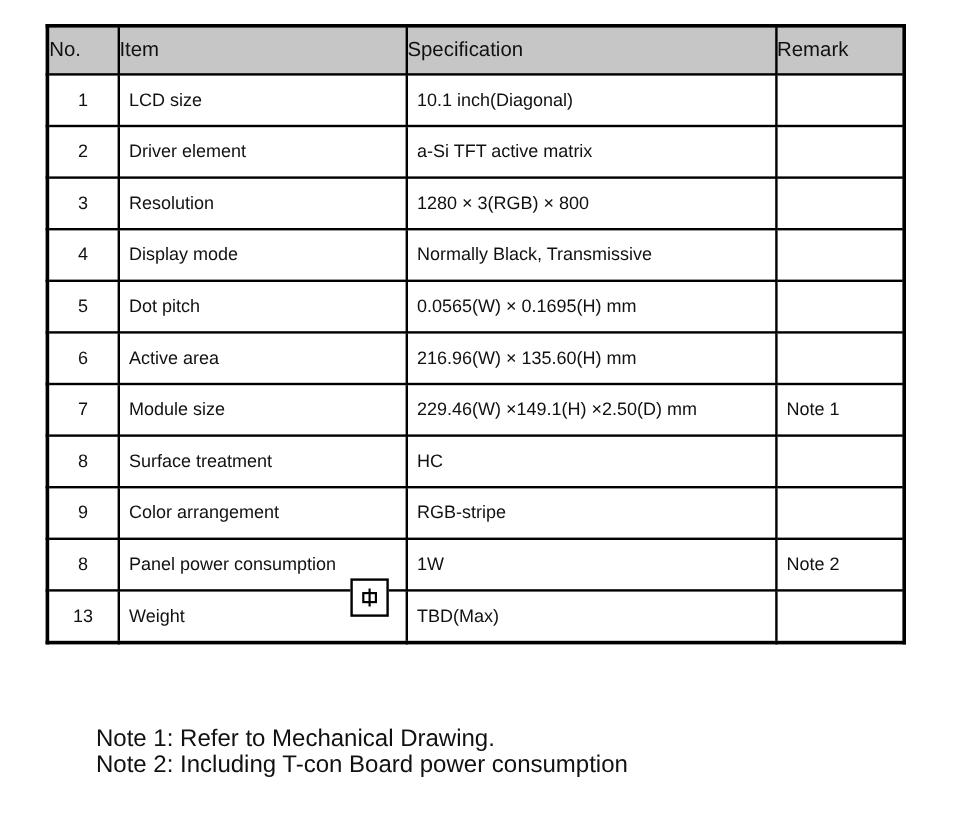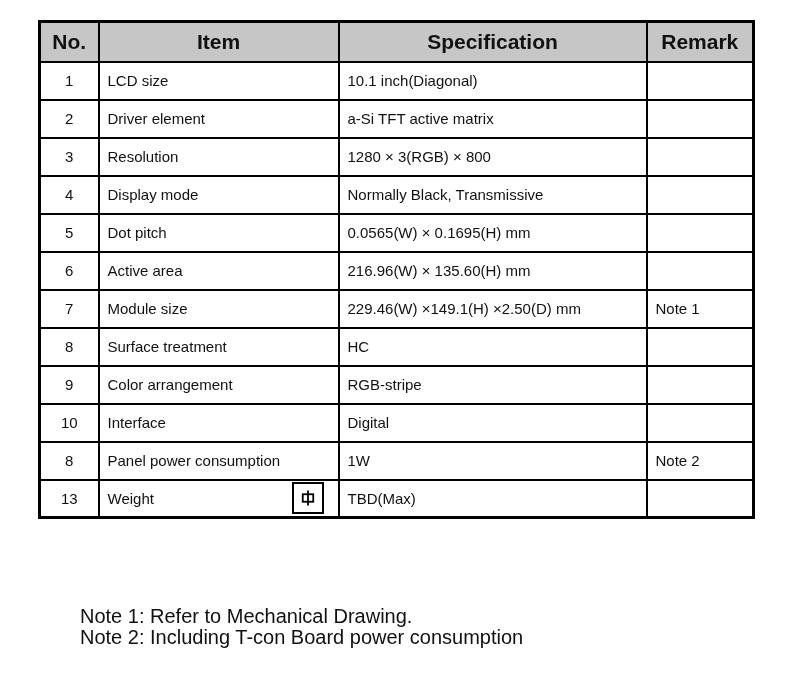--- a/index.html
+++ b/index.html
@@ -23,31 +23,31 @@
   }
   .spec-table col.c-no{width:59px;}
   .spec-table col.c-item{width:240px;}
   .spec-table col.c-spec{width:308px;}
   .spec-table col.c-remark{width:107px;}
 
   .spec-table th{
     background:var(--header-bg);
     border:2px solid var(--border);
     height:40px;
-    font-size:21px;
-    font-weight:bold;
-    text-align:center;
+    font-size:17px;
+    font-weight:normal;
+    text-align:left;
     vertical-align:middle;
   }
   .spec-table td{
     border:2px solid var(--border);
     height:38px;
     font-size:15px;
     vertical-align:middle;
-    padding:0 8px;
+    padding:12px 8px;
     white-space:nowrap;
     overflow:hidden;
   }
   .spec-table td.no{text-align:center;padding:0;}
   .spec-table td.item,.spec-table td.spec,.spec-table td.remark{text-align:left;}
 
   .notes{
     position:absolute;
     left:80px; top:606px;
     font-size:20px;
@@ -134,26 +134,20 @@
       <td class="spec">HC</td>
       <td class="remark"></td>
     </tr>
     <tr>
       <td class="no">9</td>
       <td class="item">Color arrangement</td>
       <td class="spec">RGB-stripe</td>
       <td class="remark"></td>
     </tr>
     <tr>
-      <td class="no">10</td>
-      <td class="item">Interface</td>
-      <td class="spec">Digital</td>
-      <td class="remark"></td>
-    </tr>
-    <tr>
       <td class="no">8</td>
       <td class="item">Panel power consumption</td>
       <td class="spec">1W</td>
       <td class="remark">Note 2</td>
     </tr>
     <tr>
       <td class="no">13</td>
       <td class="item">Weight</td>
       <td class="spec">TBD(Max)</td>
       <td class="remark"></td>

